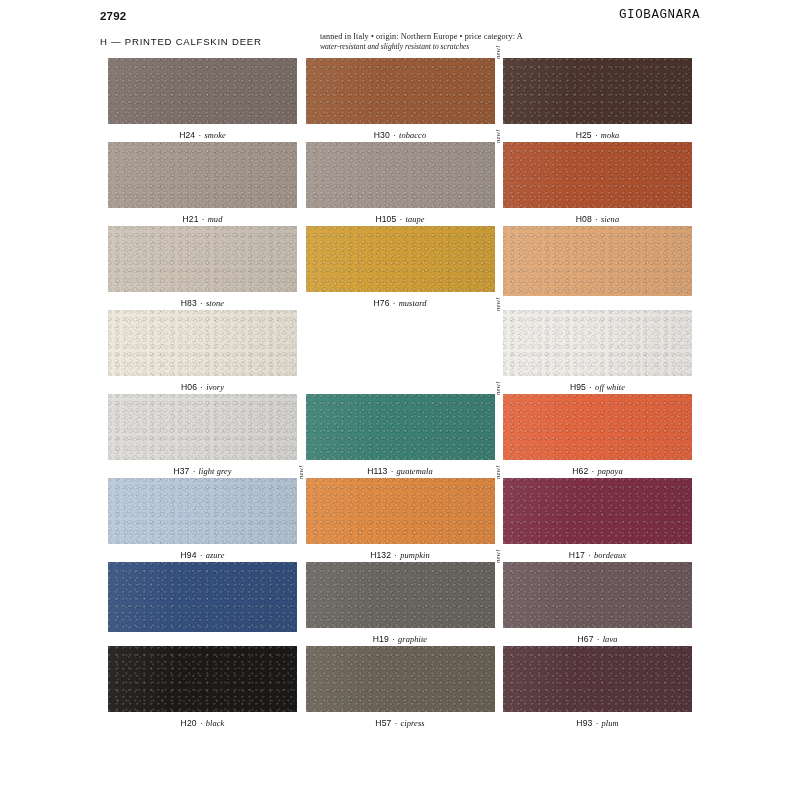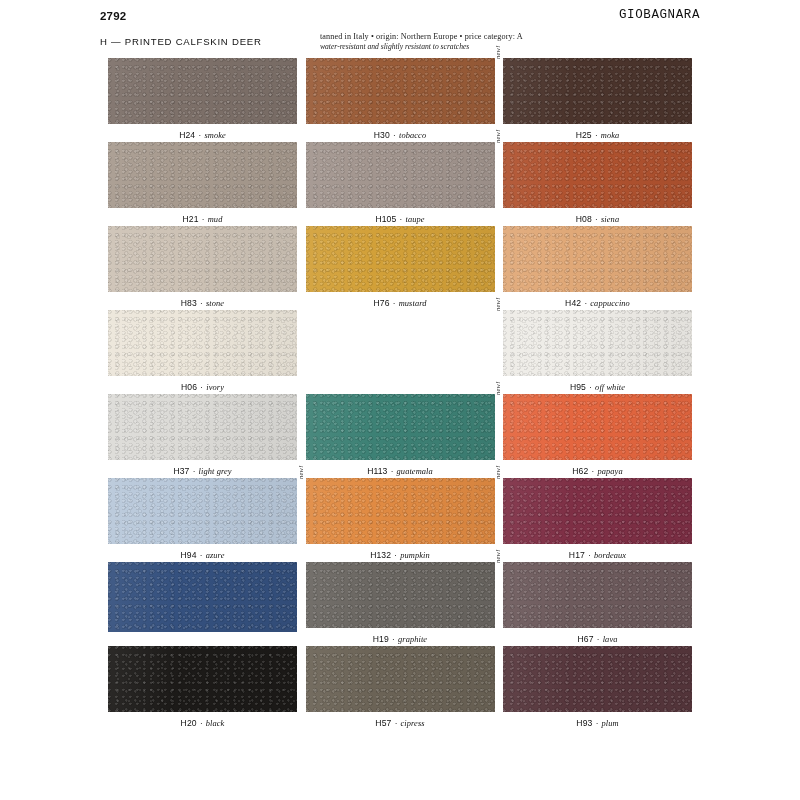--- a/index.html
+++ b/index.html
@@ -218,21 +218,20 @@
         <div class="swatch-cell">
           <div class="swatch-chip" style="background-color: rgb(205, 194, 181);"></div>
           <div class="swatch-label"><span class="code">H83</span><span class="dot"> · </span><span class="name">stone</span></div>
         </div>
         <div class="swatch-cell">
           <div class="swatch-chip" style="background-color: rgb(210, 160, 56);"></div>
           <div class="swatch-label"><span class="code">H76</span><span class="dot"> · </span><span class="name">mustard</span></div>
         </div>
         <div class="swatch-cell">
           <div class="swatch-chip" style="background-color: rgb(224, 168, 119);"></div>
-          <div class="swatch-label"><span class="code">H42</span><span class="dot"> · </span><span class="name">cappuccino</span></div>
         </div>
       </div>
       <div class="swatch-row">
         <div class="swatch-cell">
           <div class="swatch-chip" style="background-color: rgb(236, 230, 218);"></div>
           <div class="swatch-label"><span class="code">H06</span><span class="dot"> · </span><span class="name">ivory</span></div>
         </div>
         <div class="swatch-cell">
           <span class="new-tag">new!</span>
           <div class="swatch-chip" style="background-color: rgb(238, 236, 231);"></div>

